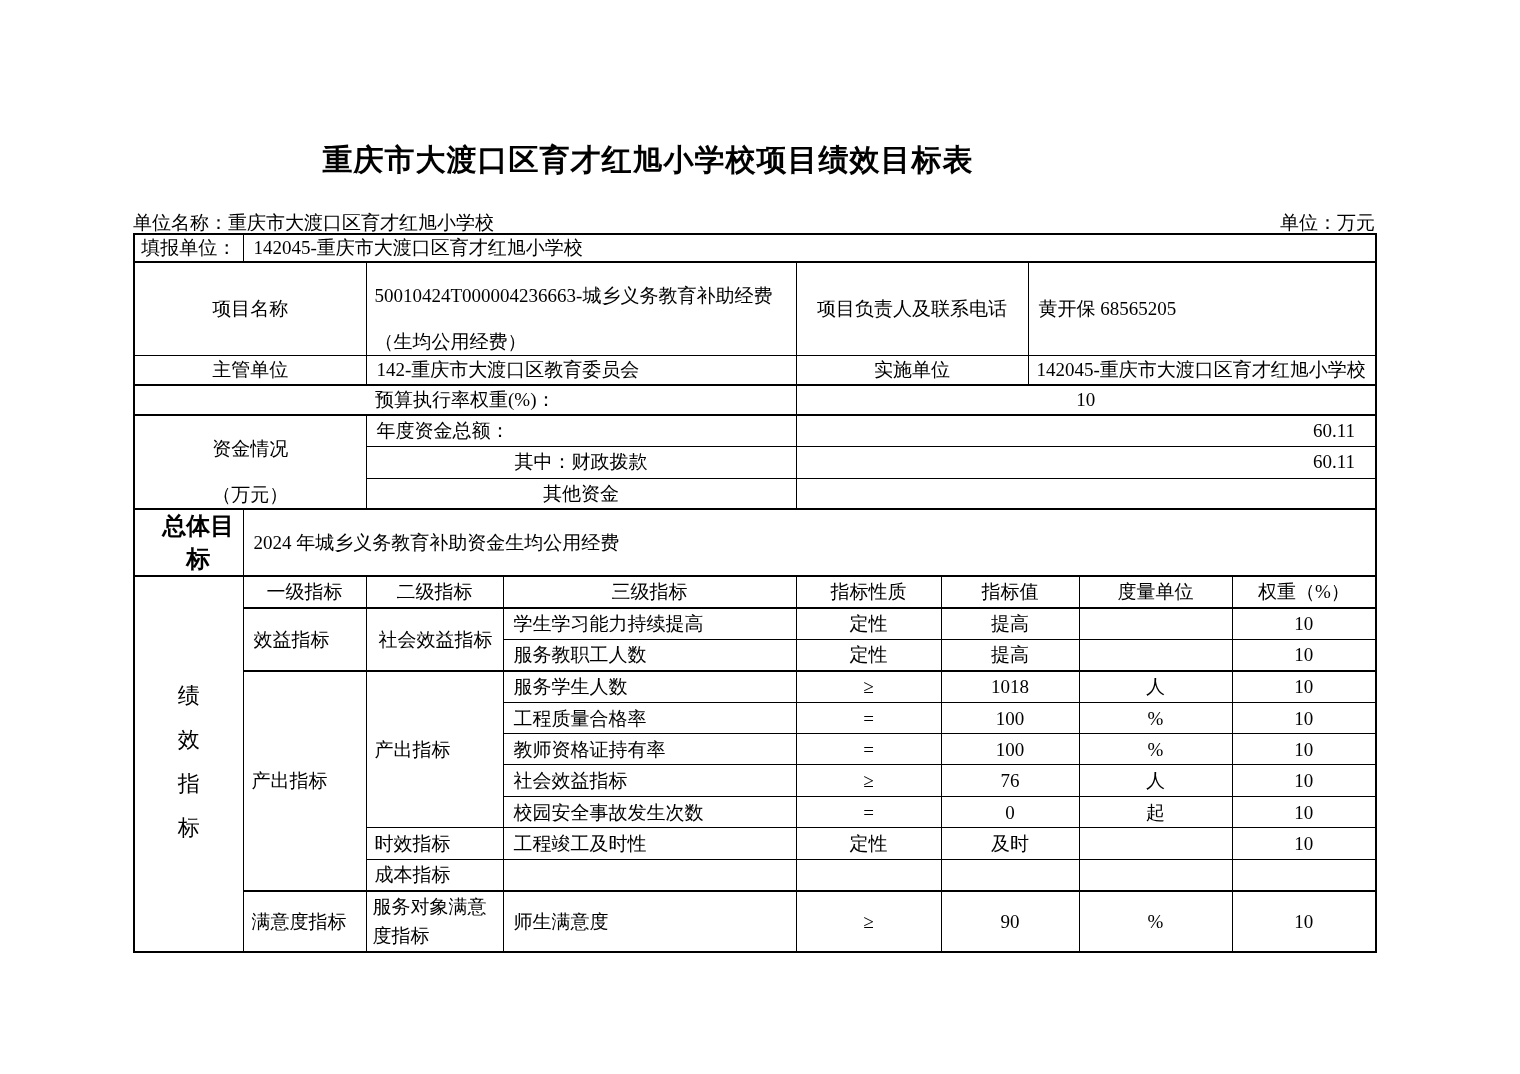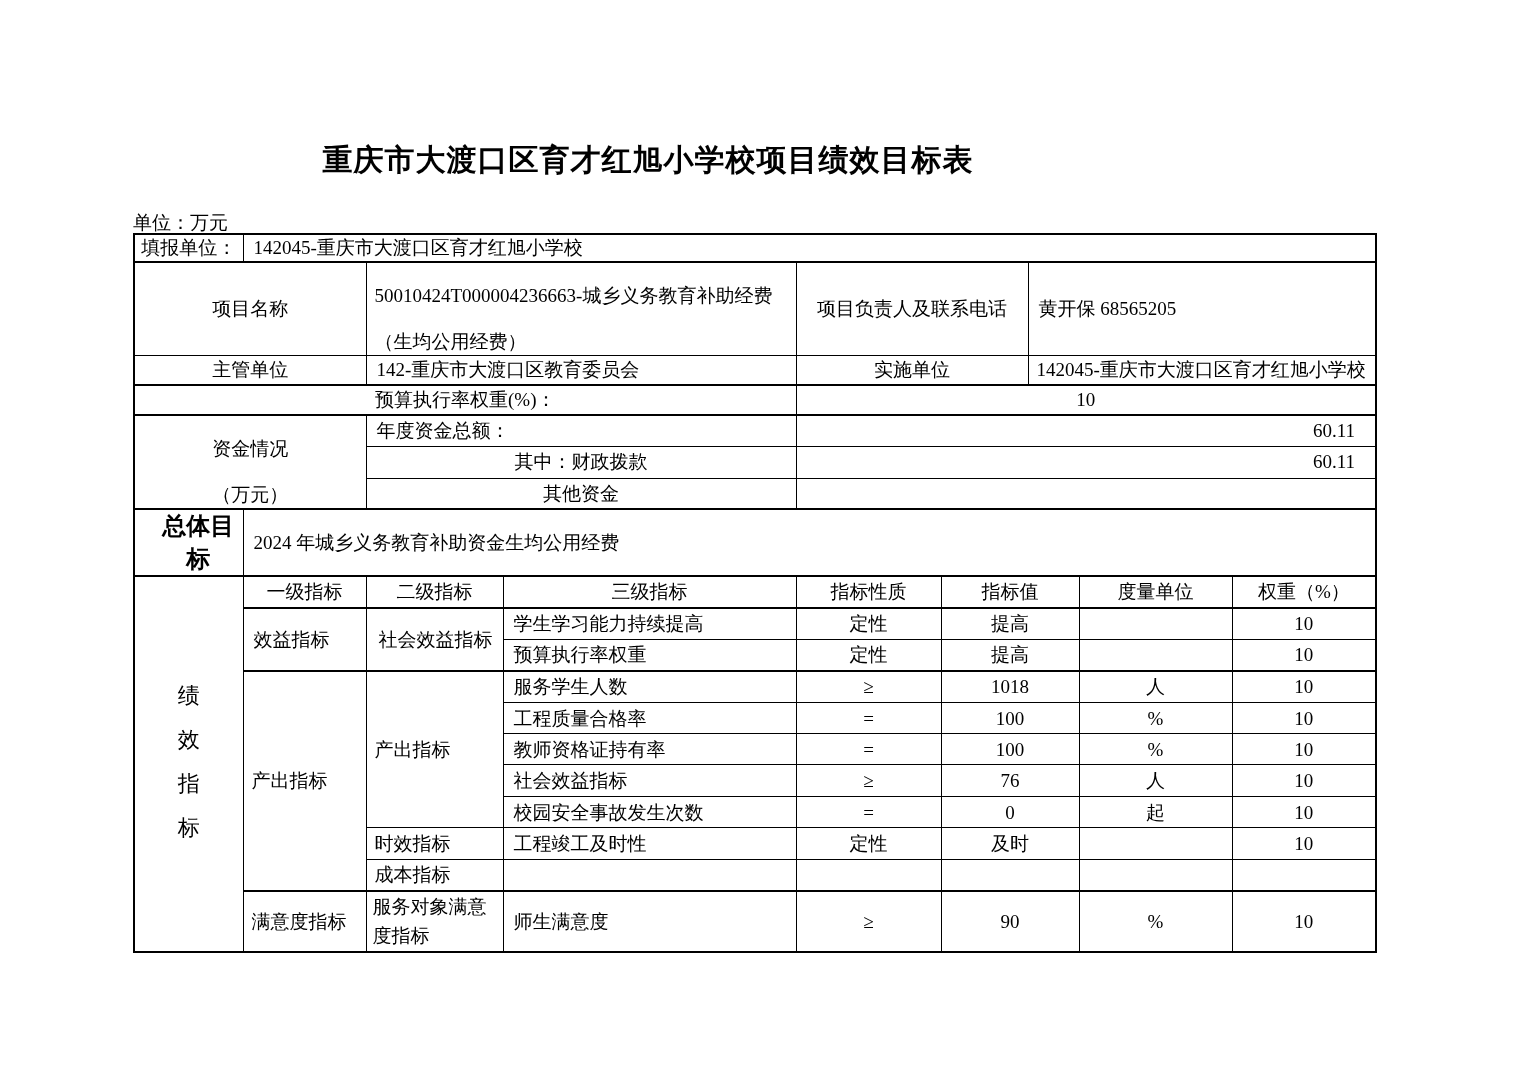--- a/index.html
+++ b/index.html
@@ -39,20 +39,21 @@
   .goal-cell{font-size:24px;padding-left:23px;}
 </style>
 </head>
 <body>
 
 <div class="page">
 
   <div class="doc-title">重庆市大渡口区育才红旭小学校项目绩效目标表</div>
 
   <div class="meta-row">
+    <span>单位名称：重庆市大渡口区育才红旭小学校</span>
     <span>单位：万元</span>
   </div>
 
   <table class="main">
     <colgroup>
       <col style="width:109px">
         <col style="width:123px">
         <col style="width:137px">
       <col style="width:293px">
         <col style="width:145px">
@@ -128,21 +129,21 @@
     <tr class="sep" style="height:32px">
       <td rowspan="2" class="l">效益指标</td>
       <td rowspan="2" class="l8" style="padding-left:12px">社会效益指标</td>
       <td class="l">学生学习能力持续提高</td>
       <td class="c">定性</td>
       <td colspan="2" class="c">提高</td>
       <td class="c"></td>
       <td class="c">10</td>
     </tr>
     <tr style="height:31px">
-      <td class="l">预算执行率权重</td>
+      <td class="l">服务教职工人数</td>
       <td class="c">定性</td>
       <td colspan="2" class="c">提高</td>
       <td class="c"></td>
       <td class="c">10</td>
     </tr>
 
     <tr class="sep" style="height:32px">
       <td rowspan="7" class="l8">产出指标</td>
       <td rowspan="5" class="l8">产出指标</td>
       <td class="l">服务学生人数</td>

